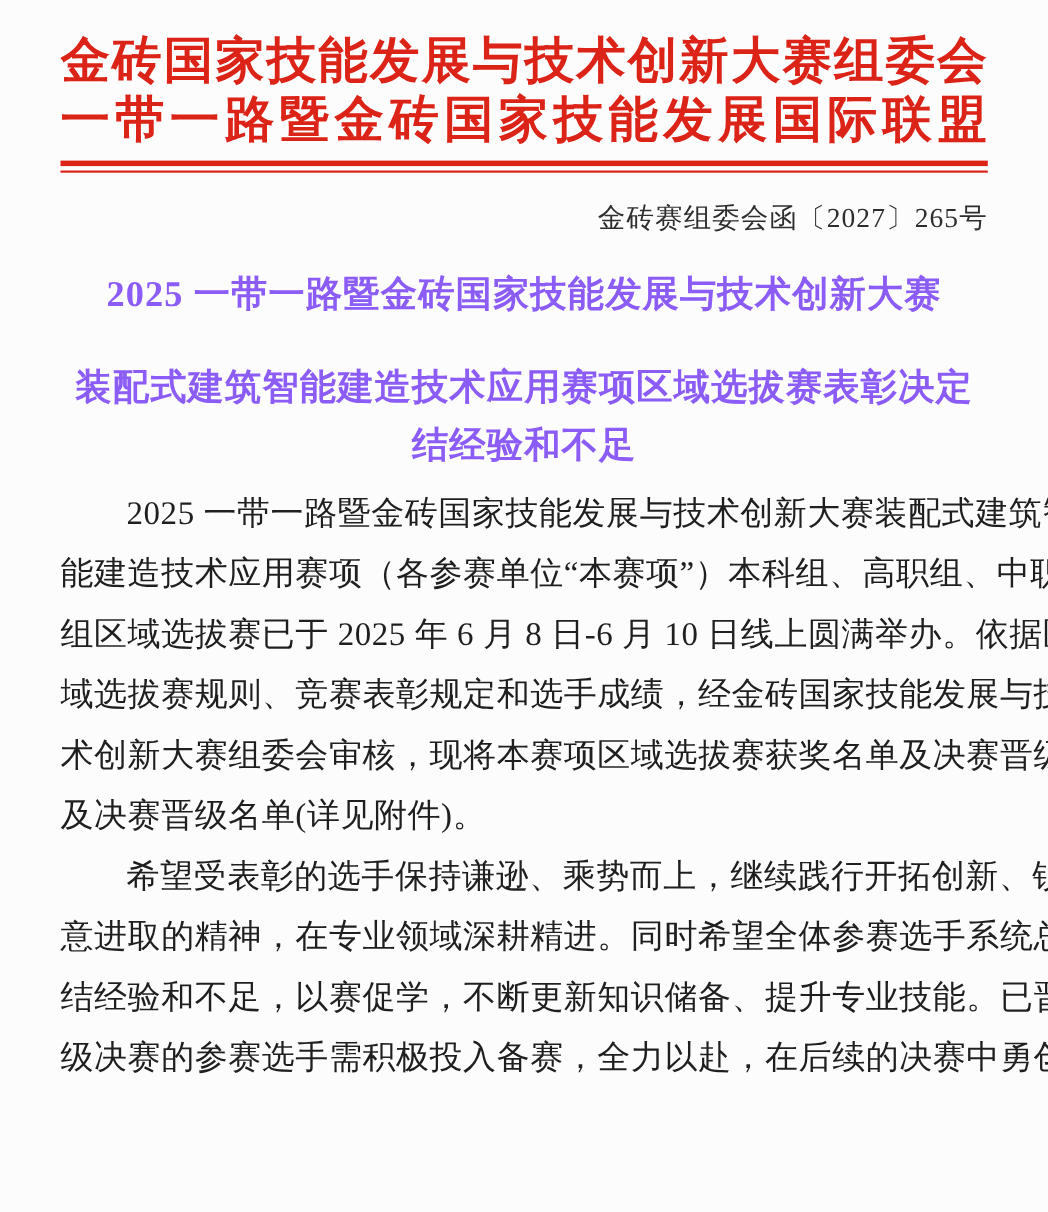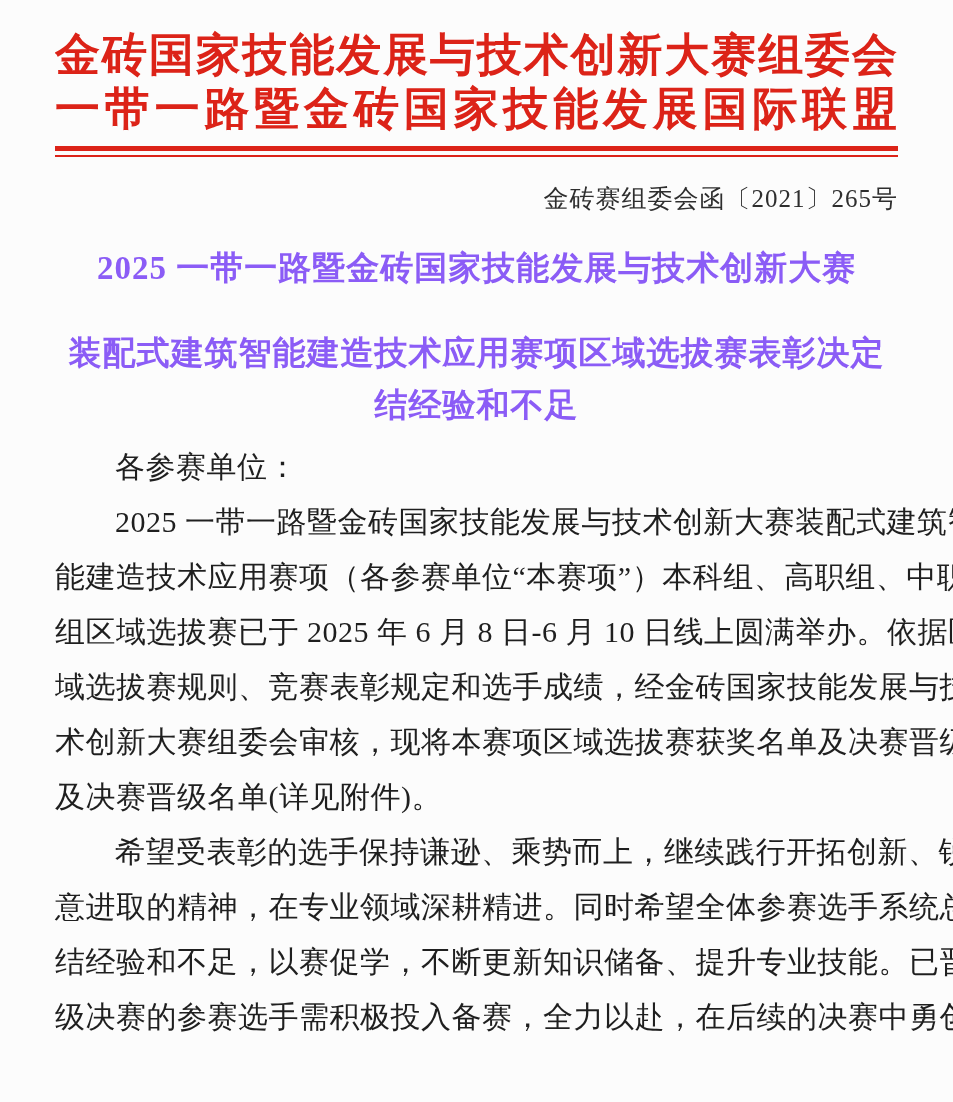--- a/index.html
+++ b/index.html
@@ -90,28 +90,27 @@
 
 <div class="page">
 
   <div class="org-header">
     <div class="org-line">金砖国家技能发展与技术创新大赛组委会</div>
     <div class="org-line">一带一路暨金砖国家技能发展国际联盟</div>
   </div>
 
   <div class="rule"></div>
 
-  <div class="doc-no">金砖赛组委会函〔2021〕265号</div>
+  <div class="doc-no">金砖赛组委会函〔2027〕265号</div>
 
   <div class="title t1">2025 一带一路暨金砖国家技能发展与技术创新大赛</div>
   <div class="title t2">装配式建筑智能建造技术应用赛项区域选拔赛表彰决定</div>
   <div class="title t3">结经验和不足</div>
 
   <div class="body-text">
-    <div class="line indent">各参赛单位：</div>
     <div class="line indent">2025 一带一路暨金砖国家技能发展与技术创新大赛装配式建筑智</div>
     <div class="line">能建造技术应用赛项（各参赛单位“本赛项”）本科组、高职组、中职</div>
     <div class="line">组区域选拔赛已于 2025 年 6 月 8 日-6 月 10 日线上圆满举办。依据区</div>
     <div class="line">域选拔赛规则、竞赛表彰规定和选手成绩，经金砖国家技能发展与技</div>
     <div class="line">术创新大赛组委会审核，现将本赛项区域选拔赛获奖名单及决赛晋级</div>
     <div class="line">及决赛晋级名单(详见附件)。</div>
     <div class="line indent">希望受表彰的选手保持谦逊、乘势而上，继续践行开拓创新、锐</div>
     <div class="line">意进取的精神，在专业领域深耕精进。同时希望全体参赛选手系统总</div>
     <div class="line">结经验和不足，以赛促学，不断更新知识储备、提升专业技能。已晋</div>
     <div class="line">级决赛的参赛选手需积极投入备赛，全力以赴，在后续的决赛中勇创</div>

